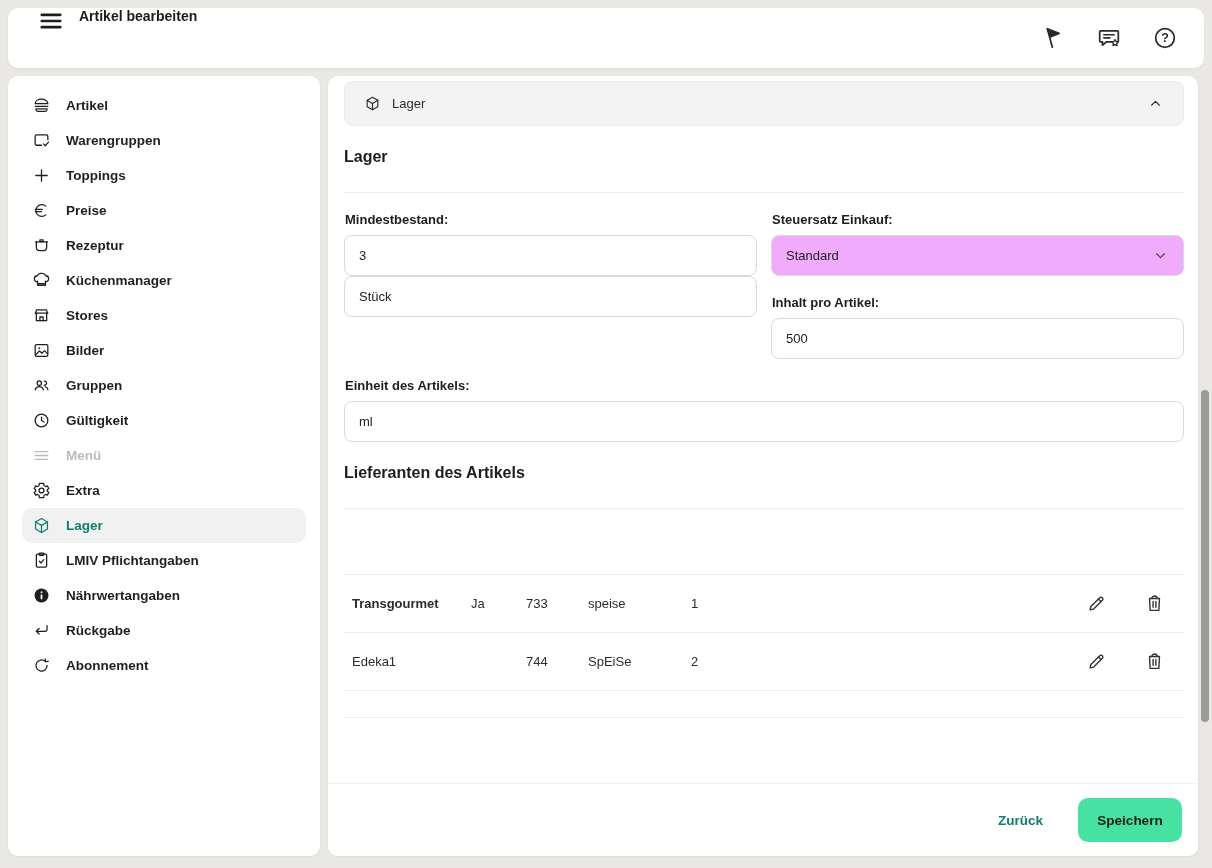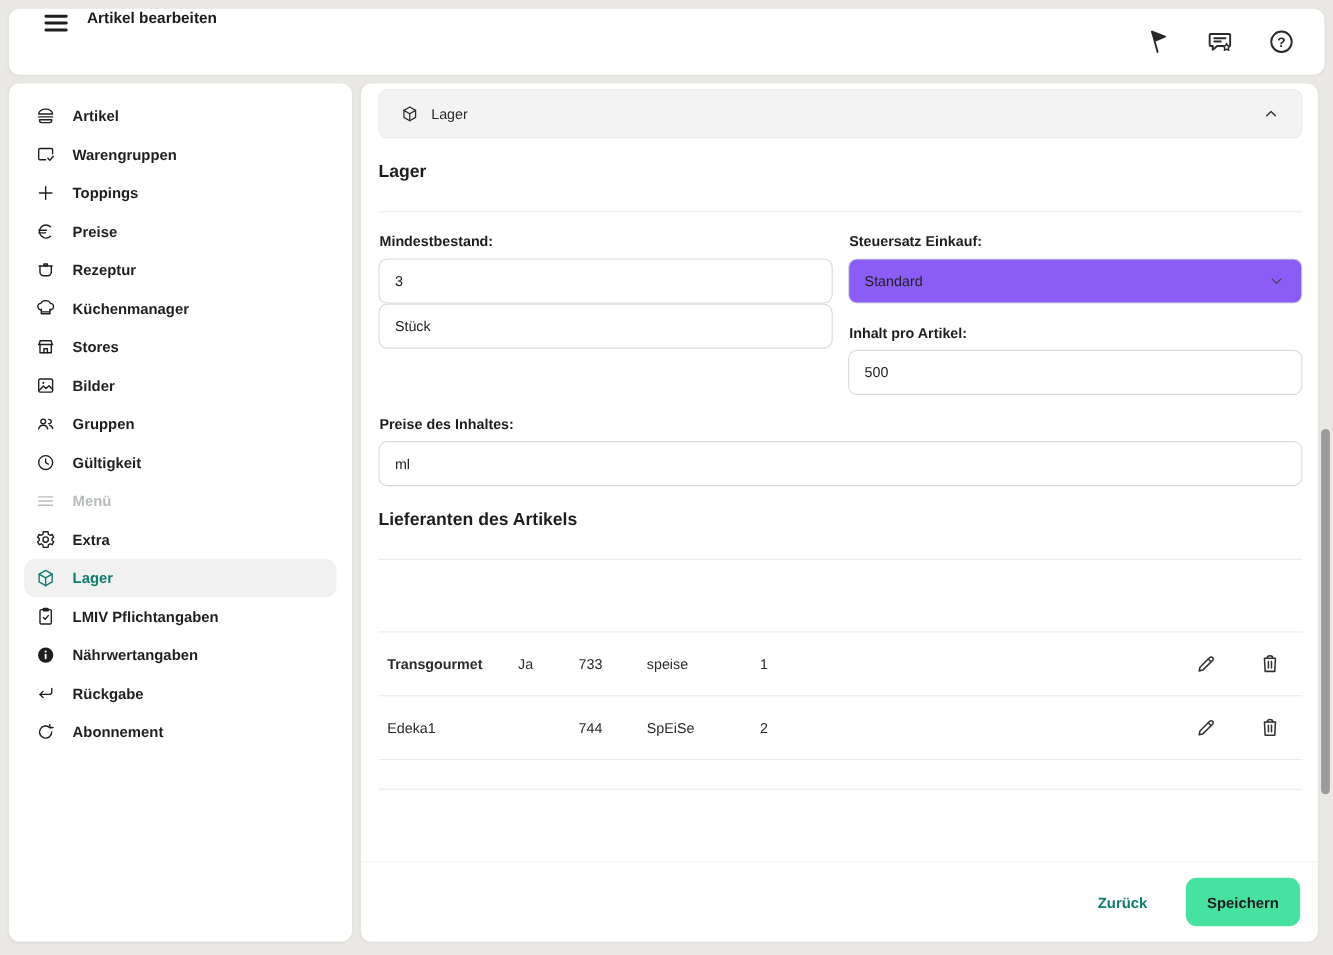--- a/index.html
+++ b/index.html
@@ -41,21 +41,21 @@
   .panel-header .chev { width:17px; height:17px; margin-left:auto; }
 
   h2.section-title { font-size:16px; font-weight:700; color:#1d1d1d; margin:22px 0 0 0; }
   .divider { height:1px; background:#ebebeb; border:none; margin:26px 0 0 0; }
 
   .form-grid { display:grid; grid-template-columns:1fr 1fr; column-gap:14px; margin-top:0; }
   .field.full { grid-column:1 / 3; }
   .flabel { display:block; font-size:13px; font-weight:700; color:#1d1d1d; margin:19px 0 8px 1px; }
   .tinput { width:100%; height:41px; border:1px solid #d7dadd; border-radius:8px; background:#fff;
     padding:0 14px; font-size:13px; color:#222; font-family:"Liberation Sans", sans-serif; }
-  .tselect { width:100%; height:41px; border:1px solid #d7dadd; border-radius:8px; background:#8b5cf6;
+  .tselect { width:100%; height:41px; border:1px solid #d7dadd; border-radius:8px; background:#f0abfc;
     padding:0 14px; font-size:13px; color:#222; display:flex; align-items:center; justify-content:space-between; cursor:pointer; }
   .tselect .chev { width:17px; height:17px; color:#444; }
 
   
   .t-head, .t-row { display:grid; grid-template-columns:119px 55px 62px 103px 101px 144px 150px 1fr;
     align-items:center; padding:0 8px; font-size:13px; }
   .t-head { padding-top:43px; padding-bottom:22px; font-weight:700; color:#2b2b2b; border-bottom:1px solid #ececec; }
   .t-row { height:58px; border-bottom:1px solid #ececec; color:#2b2b2b; }
   .t-row.main-row .cell-lieferant { font-weight:700; }
   .row-actions { display:flex; justify-content:flex-end; gap:37px; padding-right:20px; }
@@ -400,21 +400,21 @@
         </div>
       </div>
       <div class="field">
         <input class="tinput" value="Stück" style="">
       </div>
       <div class="field">
         <label class="flabel">Inhalt pro Artikel:</label>
         <input class="tinput" value="500" style="">
       </div>
       <div class="field full">
-        <label class="flabel">Preise des Inhaltes:</label>
+        <label class="flabel">Einheit des Artikels:</label>
         <input class="tinput" value="ml" style="">
       </div>
     </div>
 
     <h2 class="section-title">Lieferanten des Artikels</h2>
     <hr class="divider">
 
     <div class="table">
       <div class="t-head">
 

